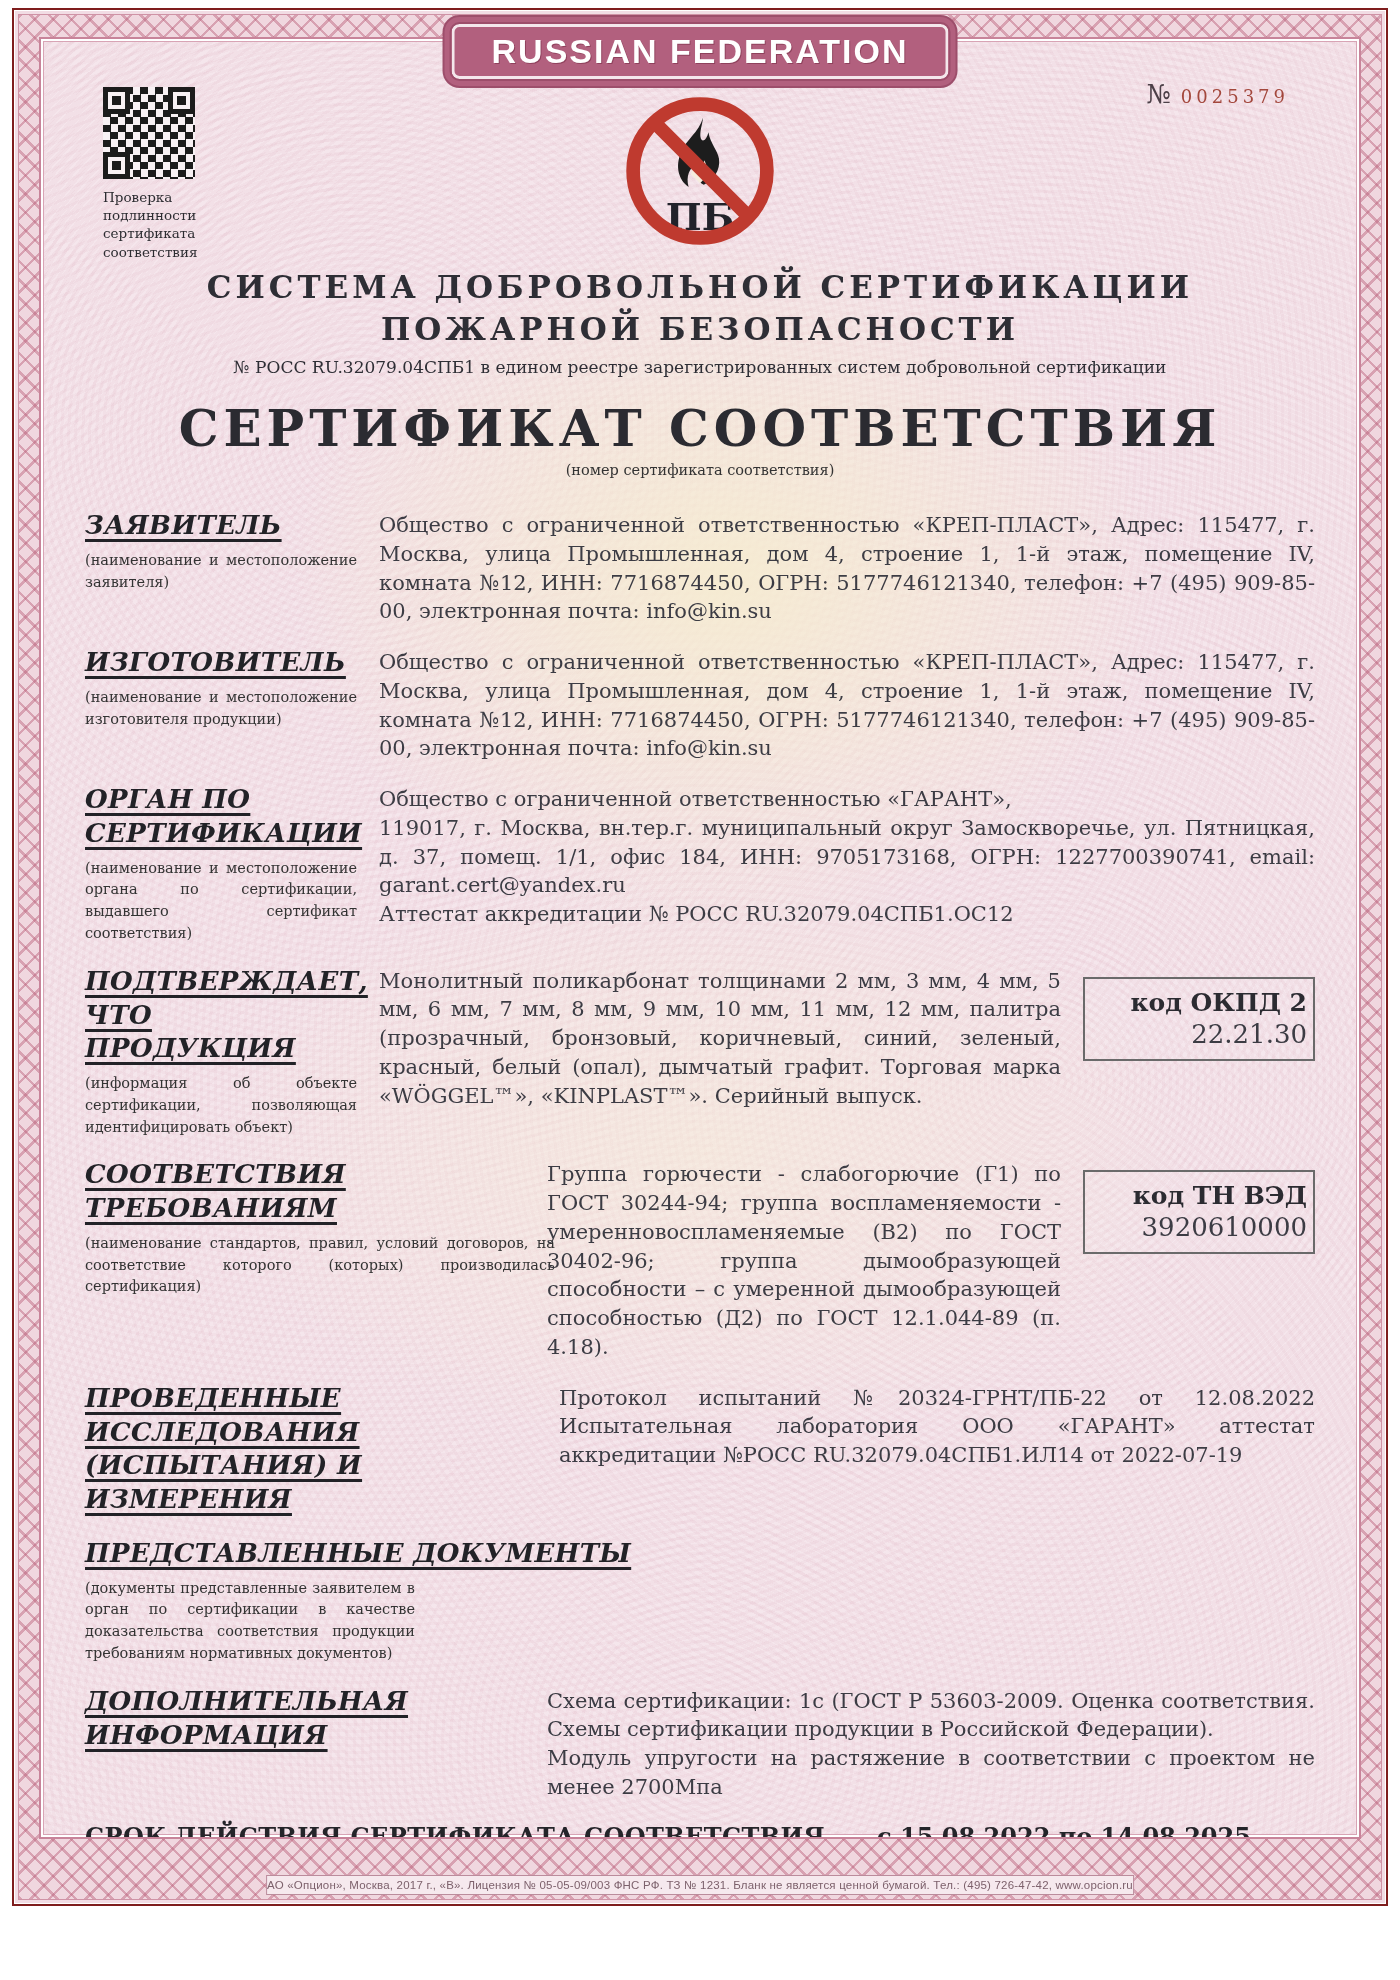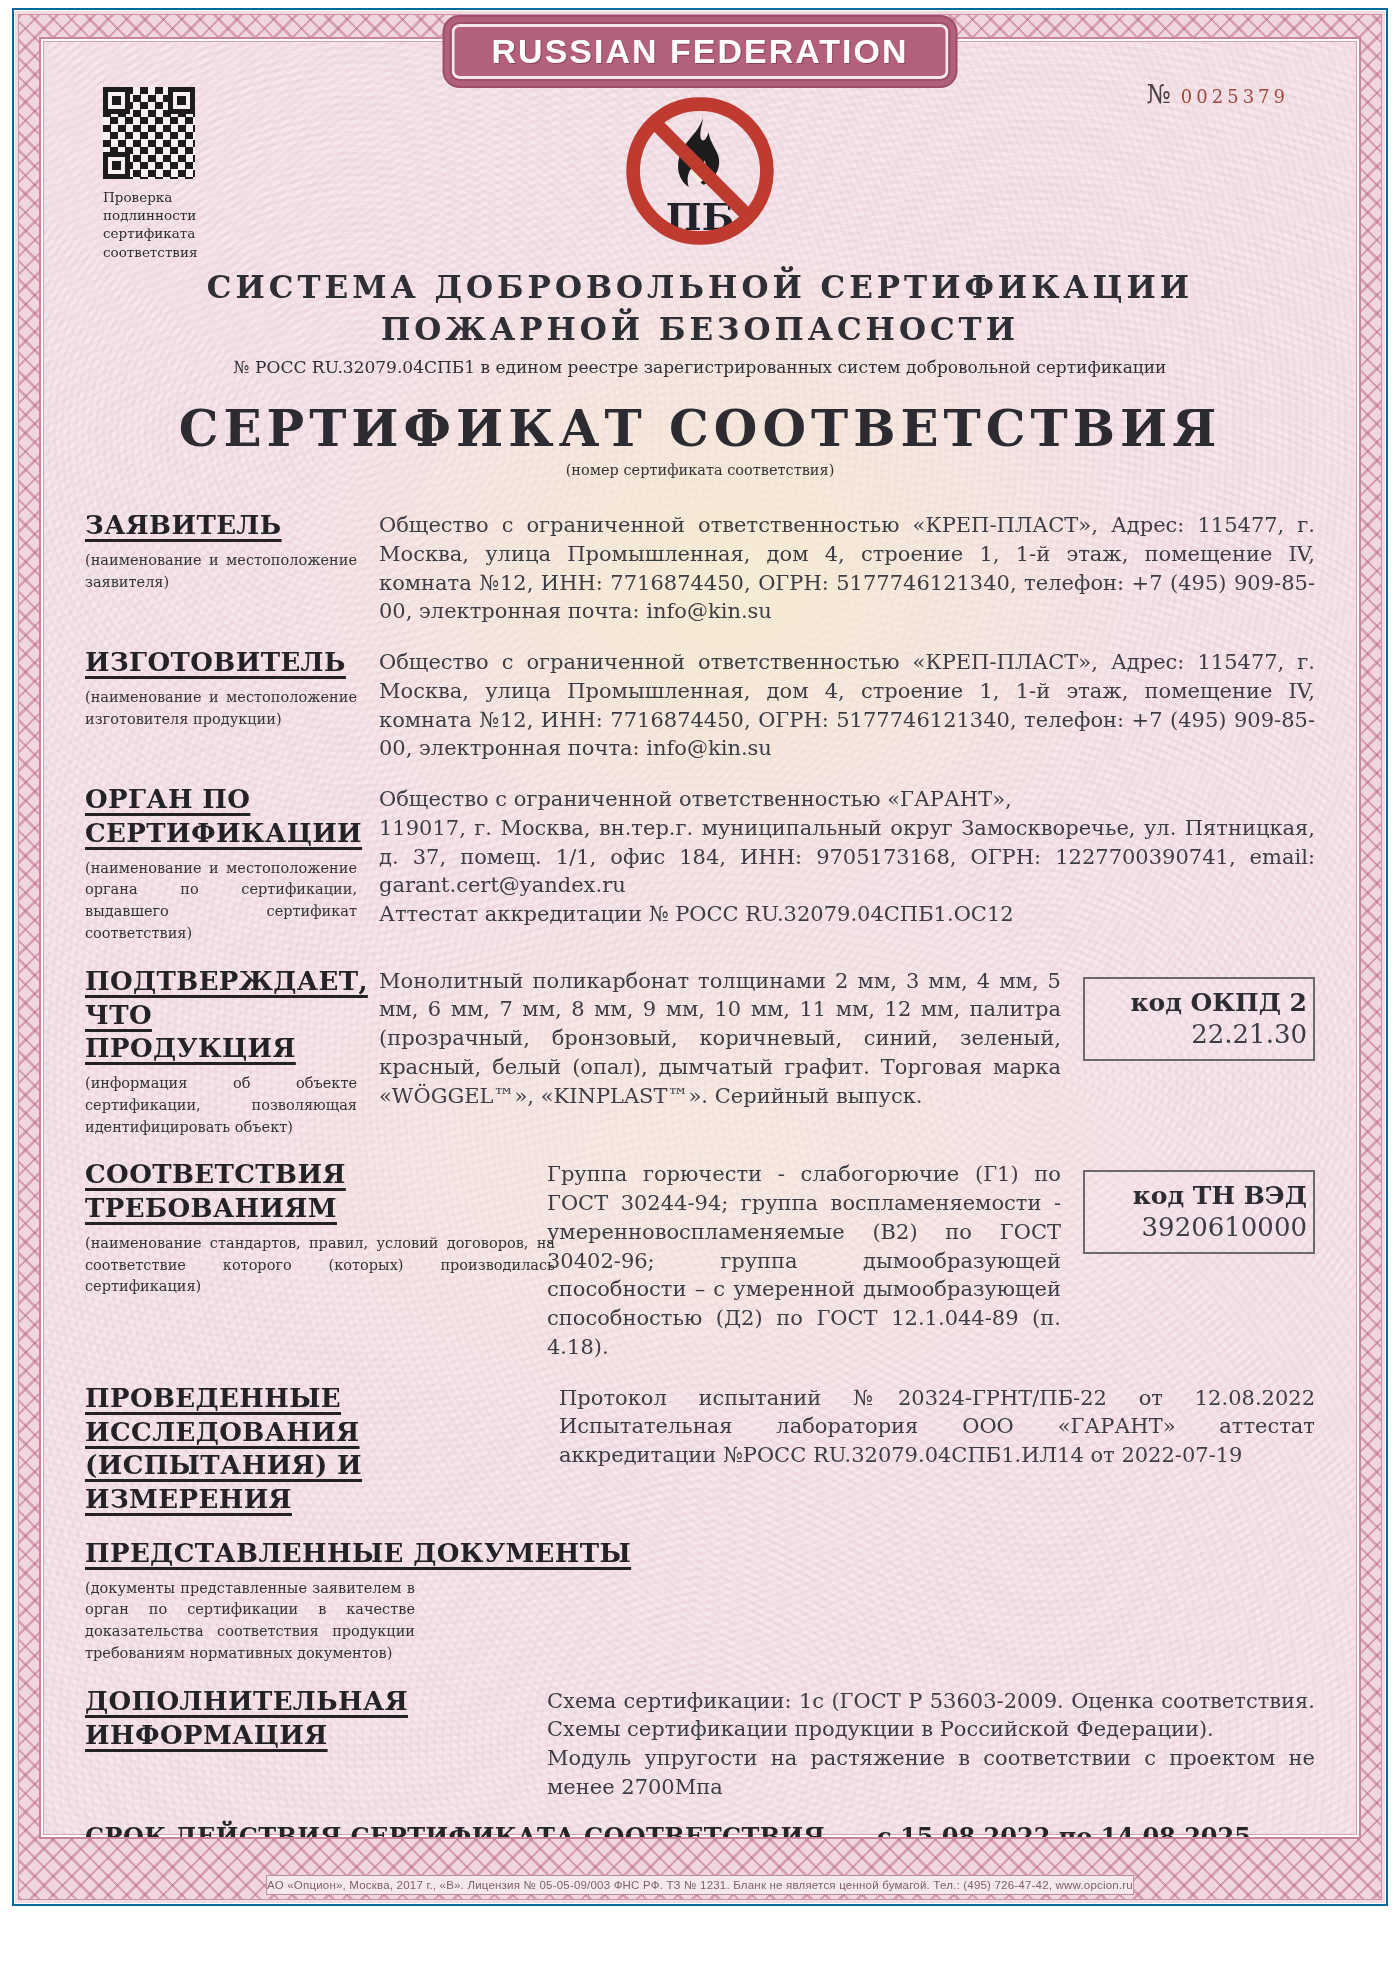--- a/index.html
+++ b/index.html
@@ -1,21 +1,21 @@
 <!DOCTYPE html>
 <html><head>
 <meta charset="utf-8">
 <style>
   * { margin:0; padding:0; box-sizing:border-box; }
   html,body { width:1400px; height:1980px; background:#ffffff; font-family:"DejaVu Serif","Liberation Serif",serif; }
 
   
   .cert {
     position:absolute; left:12px; top:8px; width:1376px; height:1898px;
-    border:2px solid #0369a1;
+    border:2px solid #7f1d1d;
     background:#f2dce4;
     box-shadow: inset 0 0 0 1px #fff;
   }
   .band {
     position:absolute; inset:4px;
     background:
       repeating-linear-gradient(45deg, rgba(186,96,122,.45) 0 2.5px, rgba(186,96,122,0) 2.5px 13px),
       repeating-linear-gradient(135deg, rgba(186,96,122,.45) 0 2.5px, rgba(186,96,122,0) 2.5px 13px),
       #f0d7df;
     border:1px solid #cf93a6;
@@ -74,21 +74,21 @@
   .reg-number { display:inline-block; font-size:29px; font-weight:700; color:#2b2b31;
     border-bottom:2.5px solid #2b2b31; padding:6px 28px 5px; }
   .reg-caption { font-size:14.5px; color:#333; margin-top:4px; }
 
   
   .row { display:grid; grid-template-columns:272px 1fr; column-gap:22px; margin-bottom:20px; }
   .row.with-box { grid-template-columns:272px 1fr 232px; }
   .row.wide-label { grid-template-columns:452px 1fr; }
   .sec-title { font-size:26px; font-weight:700; color:#222227; letter-spacing:.4px;
     text-decoration:underline; text-decoration-thickness:2.5px; text-underline-offset:5px;
-    white-space:pre-line; line-height:1.3; }
+    white-space:pre-line; line-height:1.3;font-style:italic; }
   .sec-sub { font-size:14.5px; color:#333; line-height:1.5; margin-top:7px; text-align:justify; }
   .sec-sub.wide { width:470px; }
   .sec-text { font-size:21px; line-height:1.37; color:#3c3c44; text-align:justify; white-space:pre-line; padding-top:2px; }
   .indent { padding-left:168px; }
   .code-box { align-self:start; margin-top:12px; border:2px solid #6a6a6a; background:rgba(255,255,255,.06);
     text-align:right; padding:9px 6px 10px; }
   .code-box .lbl { font-size:25px; font-weight:700; color:#2b2b31; }
   .code-box .val { font-size:26px; color:#3c3c44; margin-top:2px; }
 
   .validity { display:flex; align-items:baseline; margin:6px 0 14px;text-align:right; }

